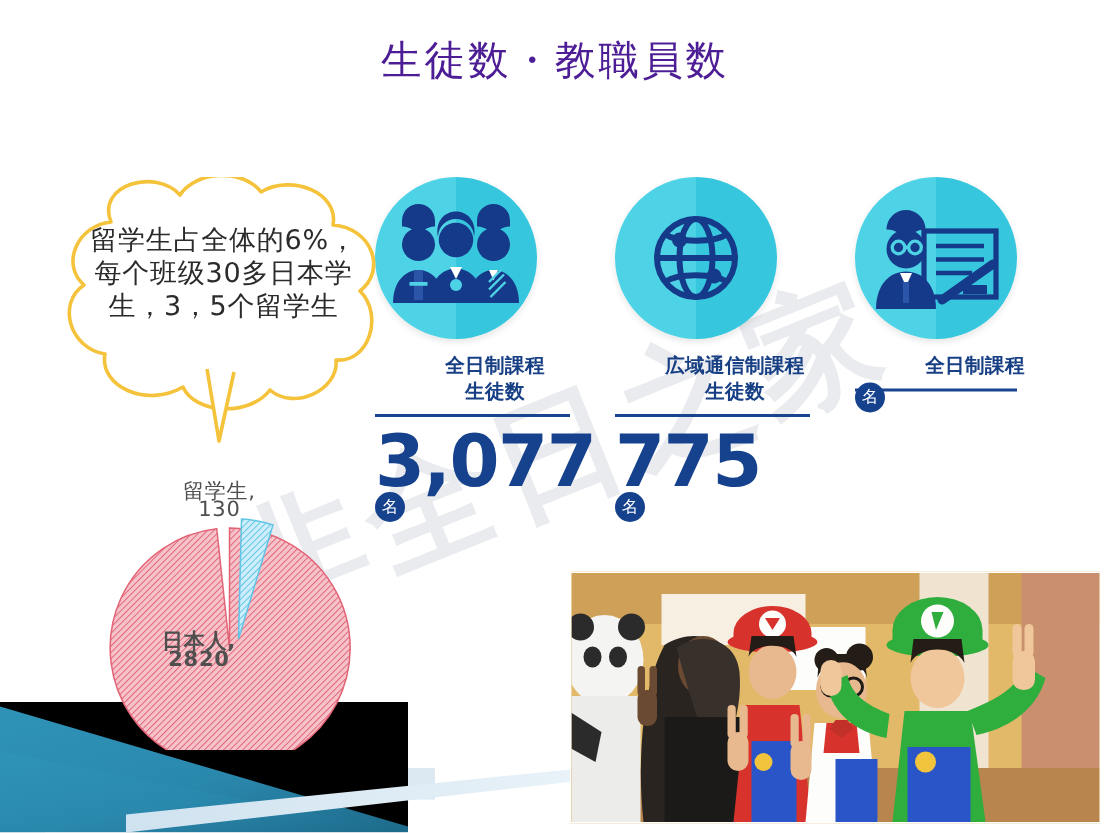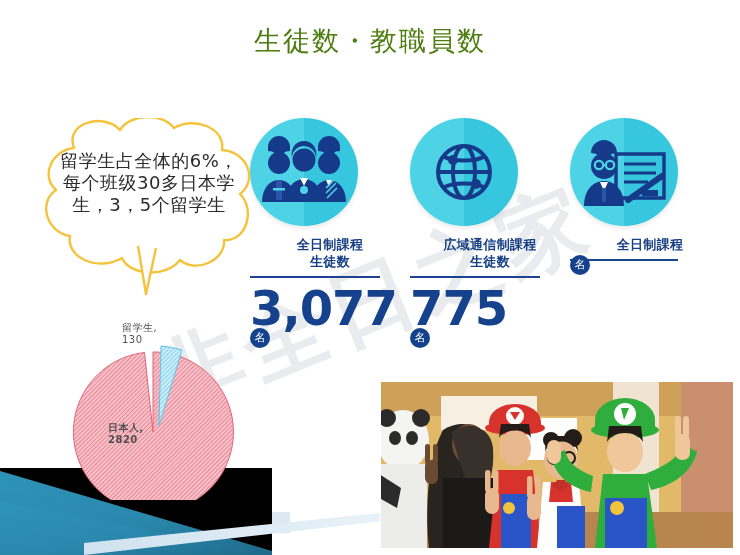--- a/index.html
+++ b/index.html
@@ -23,21 +23,21 @@
 
   
   .title {
     position: absolute;
     left: 0;
     top: 24px;
     width: 740px;
     text-align: center;
     font-size: 27px;
     line-height: 34px;
-    color: #4d7c0f;
+    color: #4c1d95;
     letter-spacing: 2px;
     font-weight: 400;
   }
 
   
   .watermark {
     position: absolute;
     left: 150px;
     top: 250px;
     width: 420px;
@@ -79,24 +79,24 @@
   .pie-wrap {
     position: absolute;
     left: 60px;
     top: 300px;
     width: 190px;
     height: 200px;
     z-index: 4;
   }
   .pie-label {
     position: absolute;
-    font-size: 10px;
+    font-size: 14px;
     line-height: 12px;
     color: #4f4f4f;
-    text-align: left;
+    text-align: center;
     letter-spacing: 0.5px;
     white-space: nowrap;
   }
   .pie-label-blue { left: 62px; top: 22px; }
   .pie-label-pink { left: 48px; top: 122px; font-weight: bold; }
 
   
   .stats {
     position: absolute;
     left: 250px;

